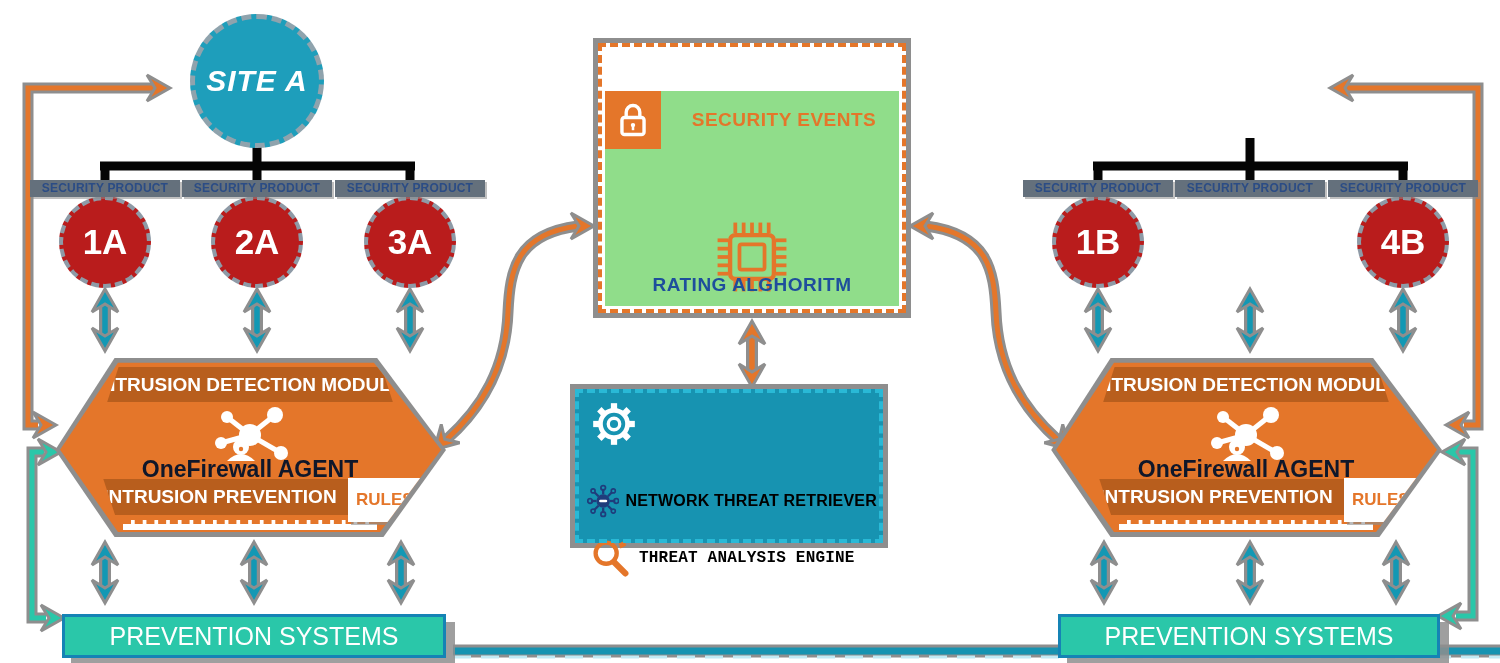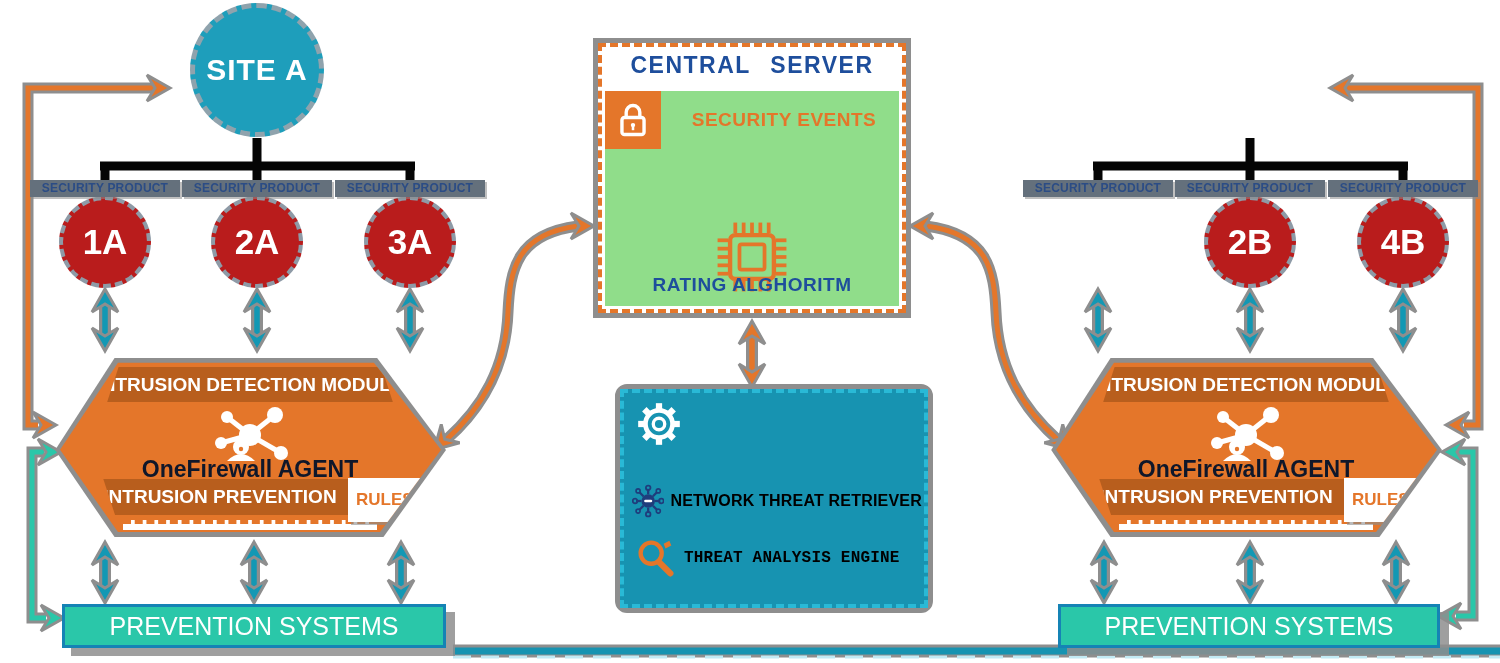--- a/index.html
+++ b/index.html
@@ -73,21 +73,21 @@
   
   .tb{background:#1793B1;}
   .tb-dash{position:absolute;inset:0;border:4px dashed #29B9D6;pointer-events:none;}
   .tb-gear{position:absolute;left:14px;top:10px;}
   .tb-row{position:absolute;left:12px;right:6px;display:flex;align-items:center;gap:6px;}
   .tb-row .lbl{color:#000;font-weight:bold;font-size:16px;letter-spacing:.2px;white-space:nowrap;}
 
   
   .prev-bar{z-index:2;height:44px;background:#2AC7A9;border:3px solid #1583B5;box-sizing:border-box;
     display:flex;align-items:center;justify-content:center;color:#fff;font-size:25px;
-    box-shadow:9px 8px 0 rgba(142,142,142,.85);}
+    box-shadow:9px 8px 0 rgba(142,142,142,.85);margin-top:10px;}
 </style>
 </head>
 <body>
 
 <div class="canvas">
 
   <svg class="wires" width="1500" height="663" viewBox="0 0 1500 663">
     <defs>
       <path id="ah" d="M4,0 L-19,-13 L-11,0 L-19,13 Z"></path>
     </defs>
@@ -164,21 +164,21 @@
     <use href="#ah" class="ah-te" transform="translate(1250,546) rotate(-90)"></use>
     <use href="#ah" class="ah-te" transform="translate(1250,599) rotate(90)"></use>
     <use href="#ah" class="ah-te" transform="translate(1396,546) rotate(-90)"></use>
     <use href="#ah" class="ah-te" transform="translate(1396,599) rotate(90)"></use>
 
     <path class="case" stroke-width="13" d="M453,651 H1500"></path>
     <path class="w-tp" stroke-width="7" d="M453,651 H1500"></path>
     <path class="w-ld" stroke-width="3" stroke-dasharray="18 10" d="M453,657 H1500"></path>
   </svg>
 
-  <div class="abs site-circle" style="left:190px;top:3px;">
+  <div class="abs site-circle" style="left:190px;top:14px;font-style:italic;">
     <span>SITE A</span>
   </div>
 
   <div class="abs strip" style="left:30px;top:180px;"><span>SECURITY PRODUCT</span></div>
   <div class="abs strip" style="left:182px;top:180px;"><span>SECURITY PRODUCT</span></div>
   <div class="abs strip" style="left:335px;top:180px;"><span>SECURITY PRODUCT</span></div>
 
   <div class="abs node-circle" style="left:59px;top:196px;">
       <span>1A</span>
     </div>
@@ -219,23 +219,20 @@
         </div>
       <div class="hex-whitestrip"></div>
     </div>
   </div>
 
   <div class="abs prev-bar" style="left:62px;top:604px;width:384px;">
     <span>PREVENTION SYSTEMS</span>
   </div>
 
   <div class="abs panel" style="left:593px;top:38px;width:318px;height:280px;">
-    <div class="cs-header">
-      <span>CENTRAL SERVER</span>
-    </div>
     <div class="cs-green">
       <div class="cs-lock">
         <svg width="34" height="38" viewBox="0 0 40 44">
           <path d="M12,20 V13 a8,8 0 0 1 16,0 V20" stroke="#fff" stroke-width="4" fill="none"></path>
           <rect x="7" y="19" width="26" height="20" rx="3" stroke="#fff" stroke-width="4" fill="none"></rect>
           <circle cx="20" cy="28" r="2.6" fill="#fff"></circle>
             <line x1="20" y1="30" x2="20" y2="34" stroke="#fff" stroke-width="3"></line>
         </svg>
       </div>
       <div class="cs-events">
@@ -267,21 +264,21 @@
             <line x1="69" y1="62" x2="79" y2="62"></line>
         </g>
       </svg>
       <div class="cs-rating">
         <span>RATING ALGHORITM</span>
       </div>
     </div>
     <div class="cs-dash"></div>
   </div>
 
-  <div class="abs panel tb" style="left:615px;top:384px;width:318px;height:229px;border-radius:12px;">
+  <div class="abs panel tb" style="left:570px;top:384px;width:318px;height:164px;">
     <svg class="tb-gear" width="50" height="50" viewBox="0 0 48 48">
       <g stroke="#fff" fill="none">
         <g stroke-width="6">
           <line x1="24" y1="4" x2="24" y2="12"></line>
             <line x1="24" y1="36" x2="24" y2="44"></line>
           <line x1="4" y1="24" x2="12" y2="24"></line>
             <line x1="36" y1="24" x2="44" y2="24"></line>
           <line x1="9.9" y1="9.9" x2="15.5" y2="15.5"></line>
             <line x1="32.5" y1="32.5" x2="38.1" y2="38.1"></line>
           <line x1="9.9" y1="38.1" x2="15.5" y2="32.5"></line>
@@ -325,22 +322,22 @@
       <span class="lbl">THREAT ANALYSIS ENGINE</span>
     </div>
     <div class="tb-dash"></div>
   </div>
 
 
   <div class="abs strip" style="left:1023px;top:180px;"><span>SECURITY PRODUCT</span></div>
   <div class="abs strip" style="left:1175px;top:180px;"><span>SECURITY PRODUCT</span></div>
   <div class="abs strip" style="left:1328px;top:180px;"><span>SECURITY PRODUCT</span></div>
 
-  <div class="abs node-circle" style="left:1204px;top:196px;">
-      <span>2B</span>
+  <div class="abs node-circle" style="left:1052px;top:196px;">
+      <span>1B</span>
     </div>
   <div class="abs node-circle" style="left:1357px;top:196px;">
       <span>4B</span>
     </div>
 
   <div class="abs hex-outer" style="left:1048px;top:353px;z-index:2;">
     <div class="hex-inner">
       <div class="hex-banner-top">
         <span>INTRUSION DETECTION MODULE</span>
       </div>

